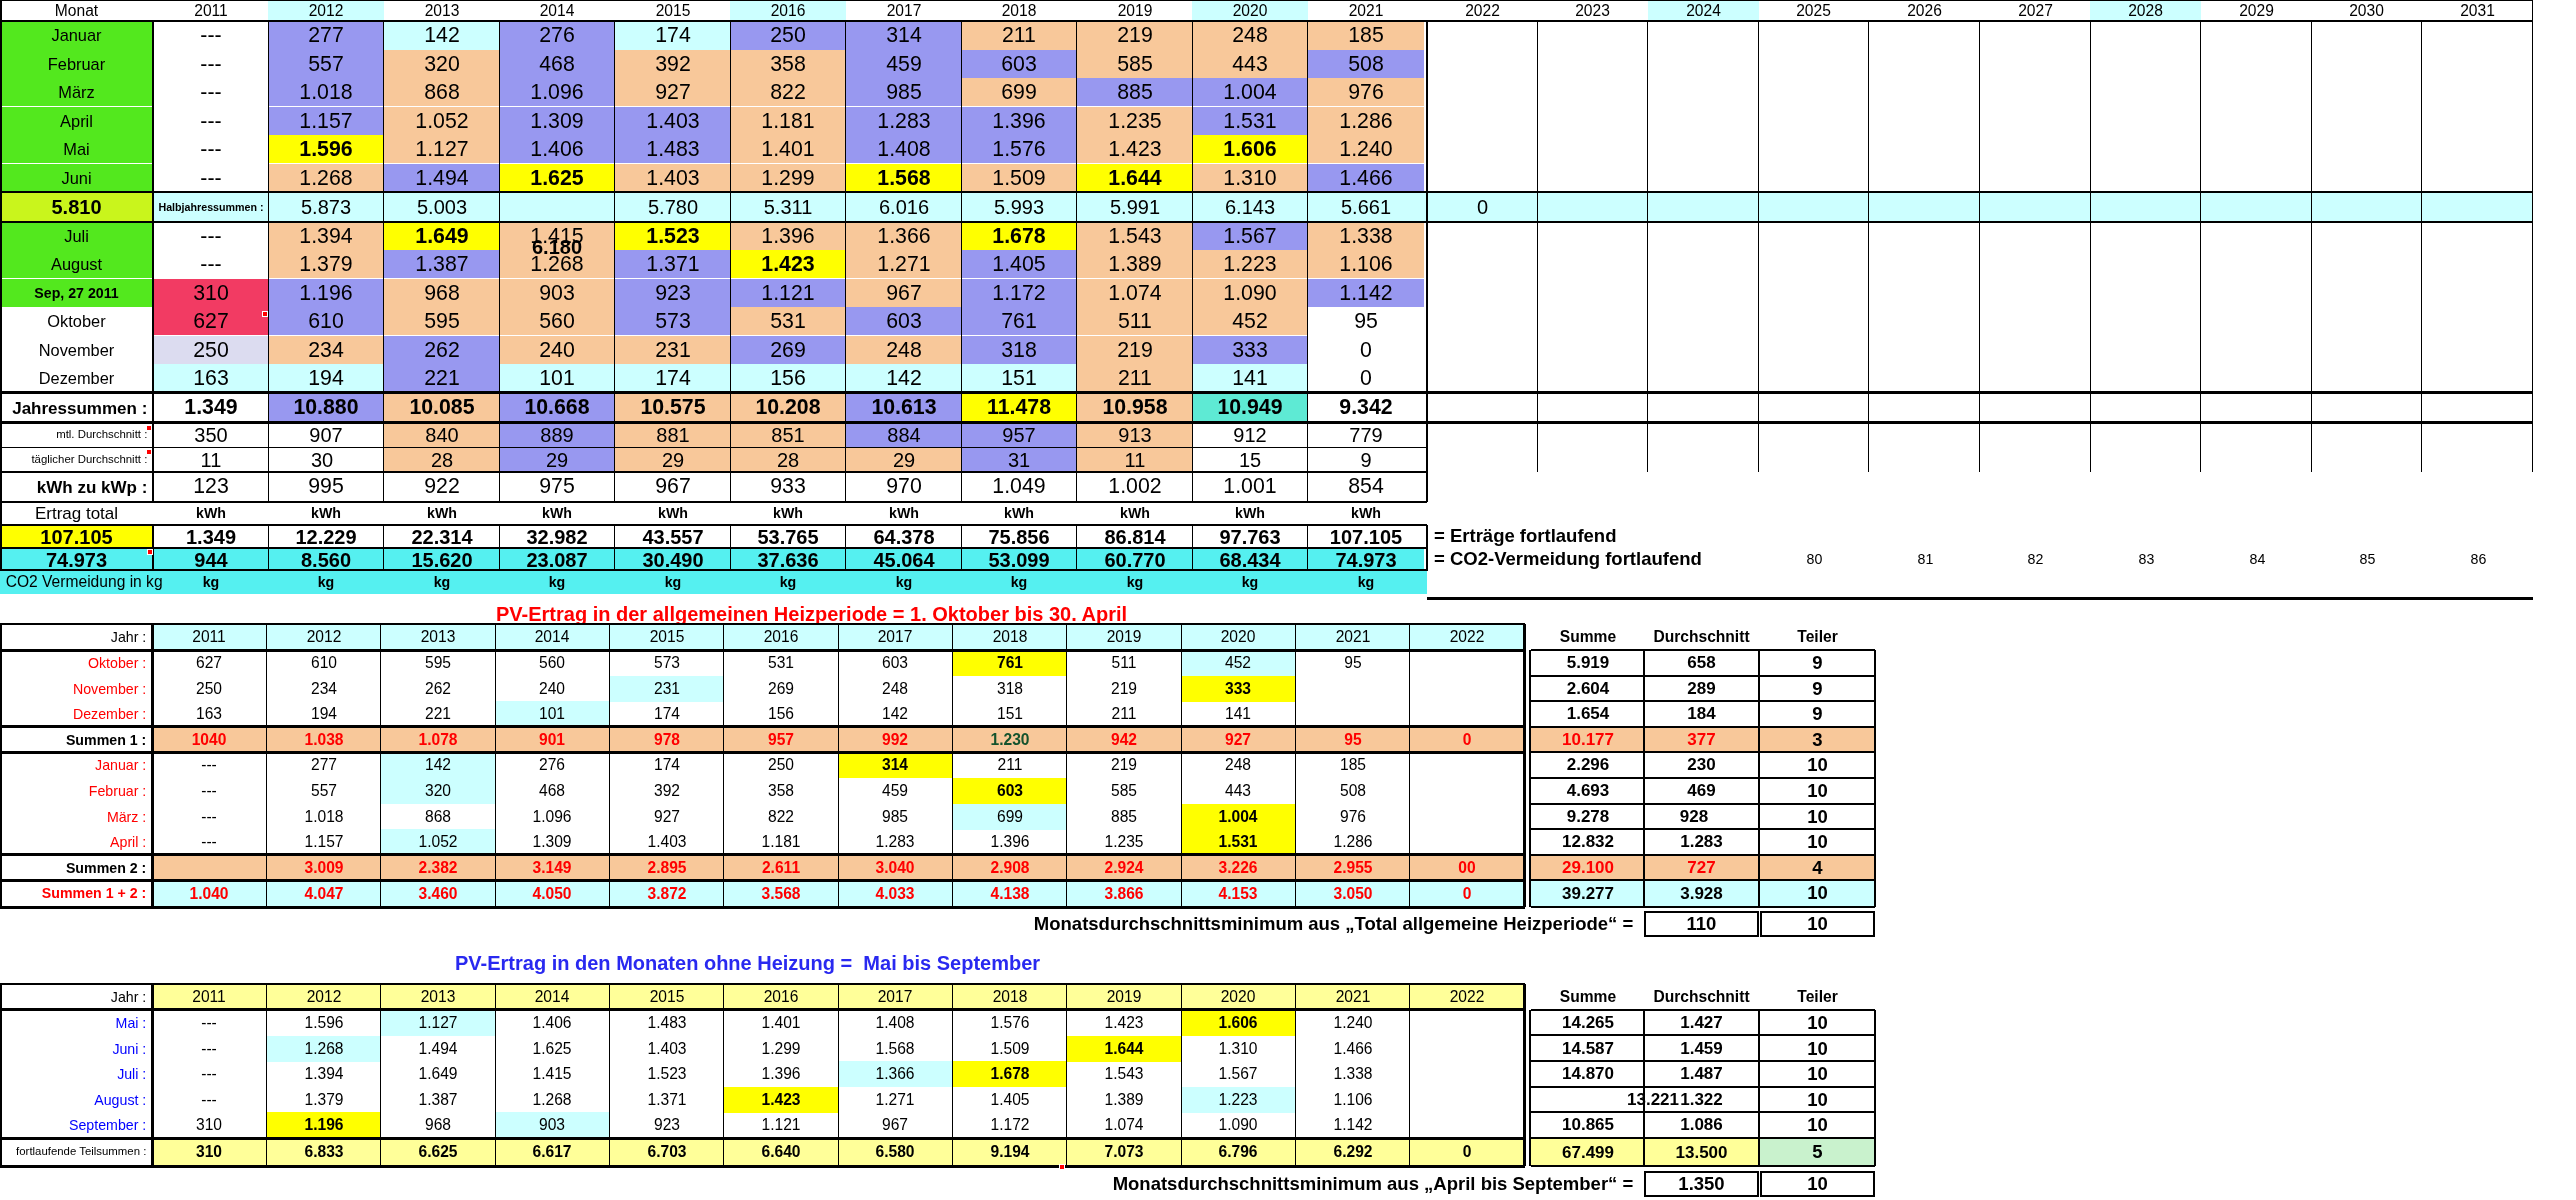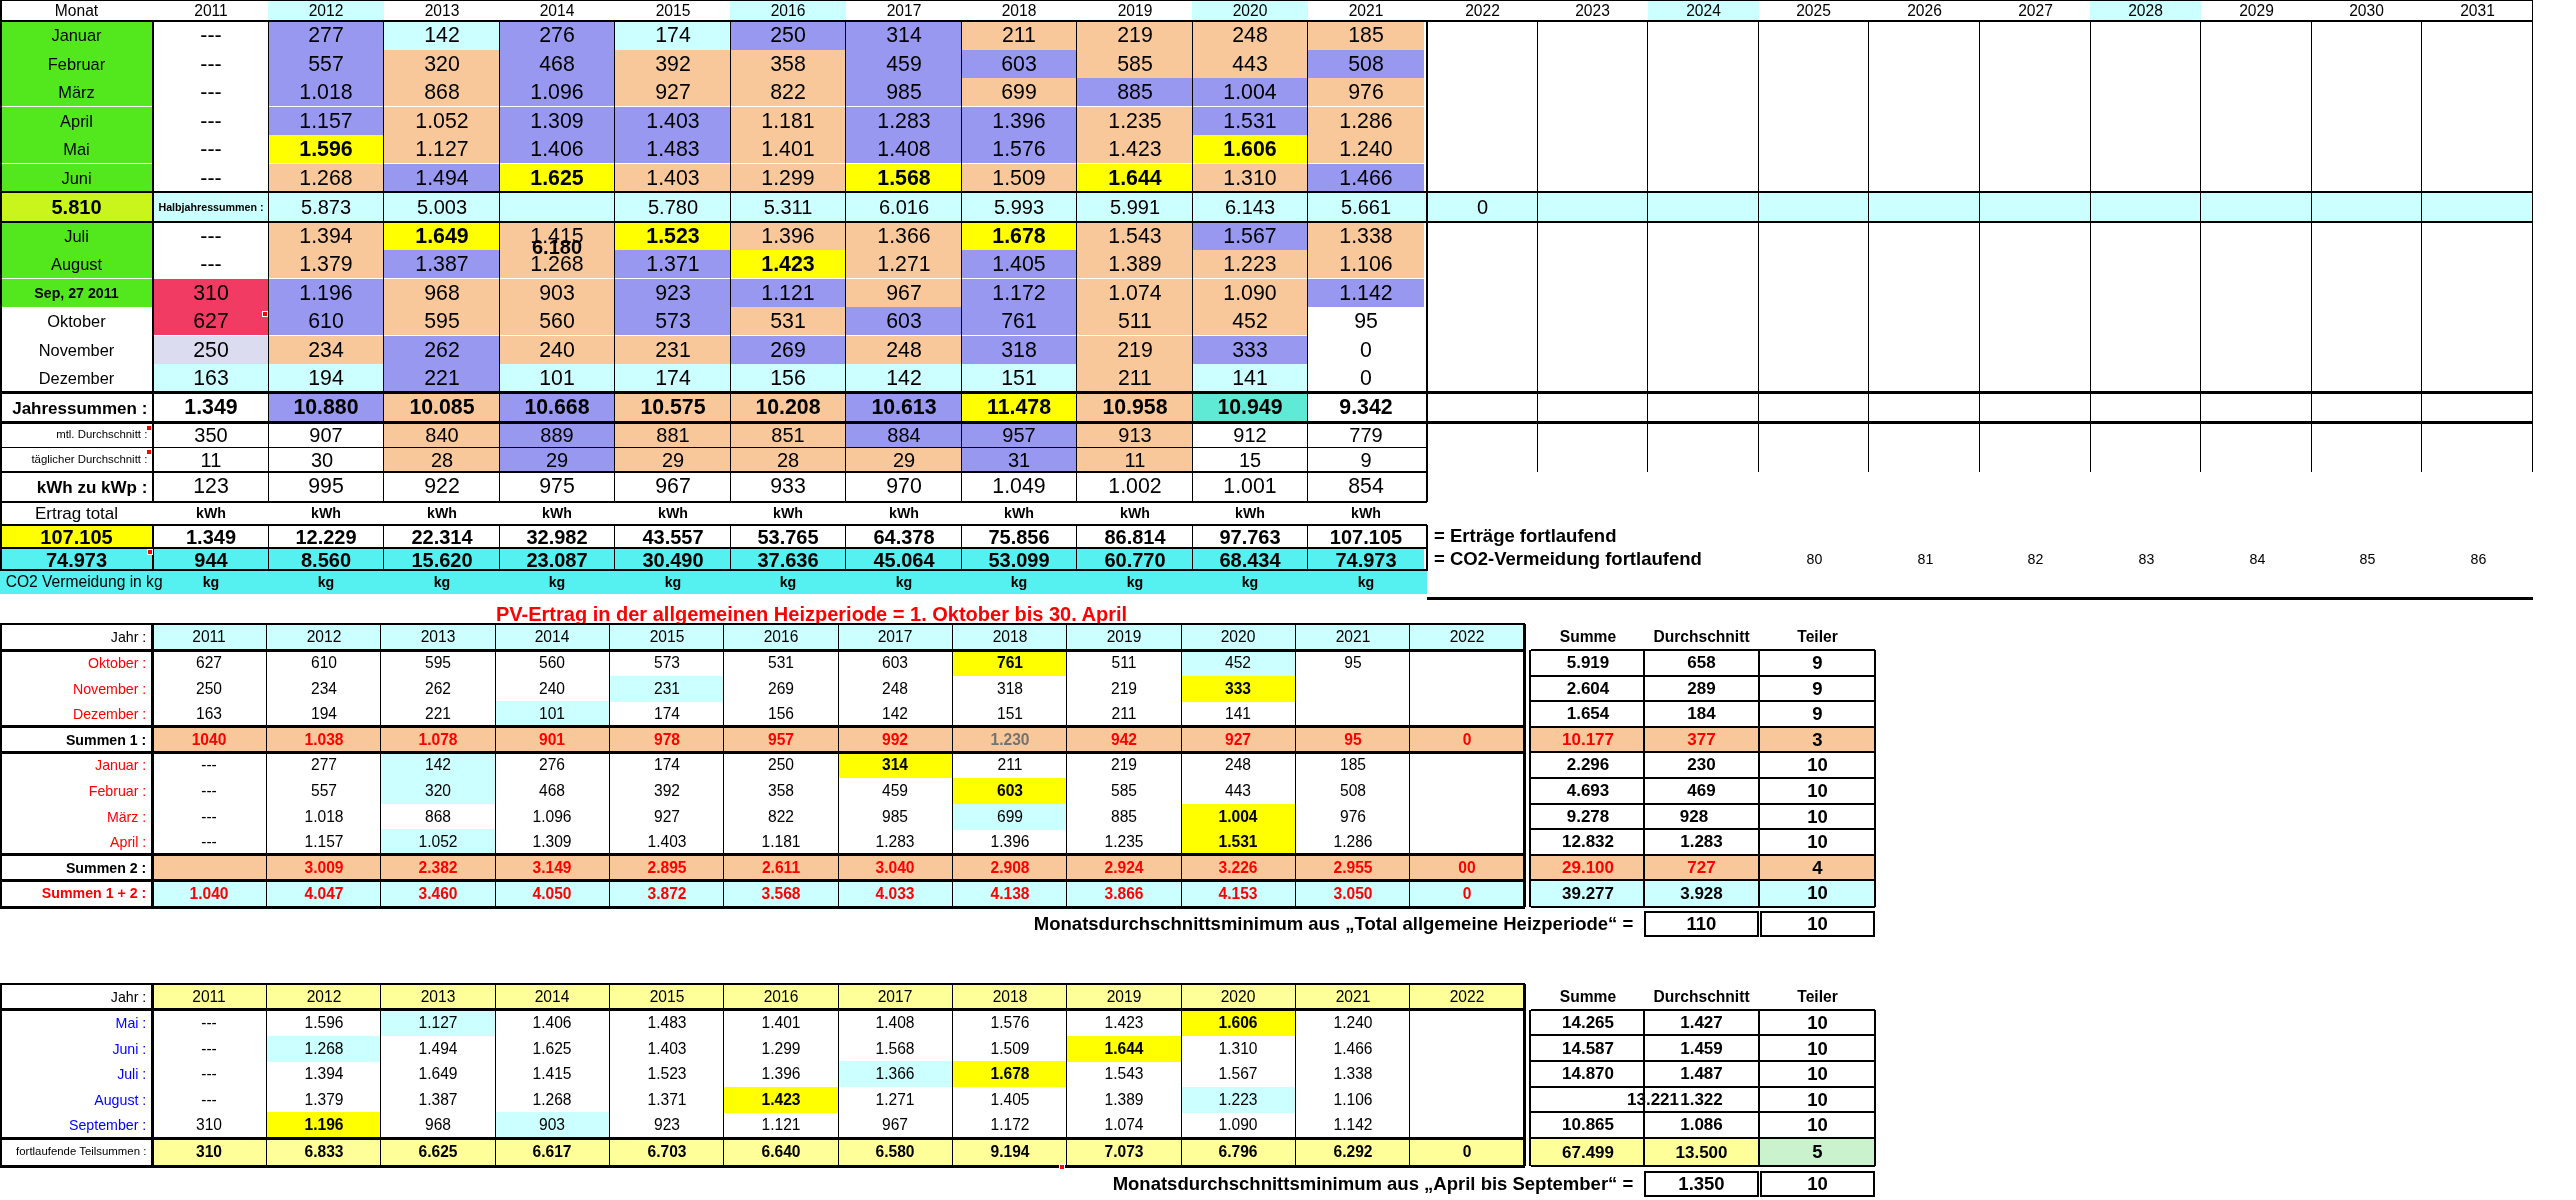--- a/index.html
+++ b/index.html
@@ -427,21 +427,21 @@
     <div class="abs abs" style="left: 152px; top: 727px; width: 1373px; height: 25.6px; background: rgb(248, 200, 154);"></div>
     <div class="abs abs" style="left: 1531px; top: 727px; width: 344px; height: 25.6px; background: rgb(248, 200, 154);"></div>
     <div class="abs cell" style="left: 0px; top: 727px; width: 152px; height: 25.6px; font-size: 14.2px; font-weight: bold; justify-content: flex-end; padding-right: 5.7px;">Summen 1 :</div>
     <div class="abs cell" style="left: 152px; top: 727px; width: 114px; height: 25.6px; font-size: 15.6px; font-weight: bold; color: rgb(255, 0, 0);">1040</div>
     <div class="abs cell" style="left: 267px; top: 727px; width: 114px; height: 25.6px; font-size: 15.6px; font-weight: bold; color: rgb(255, 0, 0);">1.038</div>
     <div class="abs cell" style="left: 381px; top: 727px; width: 114px; height: 25.6px; font-size: 15.6px; font-weight: bold; color: rgb(255, 0, 0);">1.078</div>
     <div class="abs cell" style="left: 495px; top: 727px; width: 114px; height: 25.6px; font-size: 15.6px; font-weight: bold; color: rgb(255, 0, 0);">901</div>
     <div class="abs cell" style="left: 610px; top: 727px; width: 114px; height: 25.6px; font-size: 15.6px; font-weight: bold; color: rgb(255, 0, 0);">978</div>
     <div class="abs cell" style="left: 724px; top: 727px; width: 114px; height: 25.6px; font-size: 15.6px; font-weight: bold; color: rgb(255, 0, 0);">957</div>
     <div class="abs cell" style="left: 838px; top: 727px; width: 114px; height: 25.6px; font-size: 15.6px; font-weight: bold; color: rgb(255, 0, 0);">992</div>
-    <div class="abs cell" style="left: 953px; top: 727px; width: 114px; height: 25.6px; font-size: 15.6px; font-weight: bold; color: #737373;">1.230</div>
+    <div class="abs cell" style="left: 953px; top: 727px; width: 114px; height: 25.6px; font-size: 15.6px; font-weight: bold; color: #14532d;">1.230</div>
     <div class="abs cell" style="left: 1067px; top: 727px; width: 114px; height: 25.6px; font-size: 15.6px; font-weight: bold; color: rgb(255, 0, 0);">942</div>
     <div class="abs cell" style="left: 1181px; top: 727px; width: 114px; height: 25.6px; font-size: 15.6px; font-weight: bold; color: rgb(255, 0, 0);">927</div>
     <div class="abs cell" style="left: 1296px; top: 727px; width: 114px; height: 25.6px; font-size: 15.6px; font-weight: bold; color: rgb(255, 0, 0);">95</div>
     <div class="abs cell" style="left: 1410px; top: 727px; width: 114px; height: 25.6px; font-size: 15.6px; font-weight: bold; color: rgb(255, 0, 0);">0</div>
     <div class="abs cell" style="left: 1531px; top: 727px; width: 114px; height: 25.6px; font-size: 17px; font-weight: bold; color: rgb(255, 0, 0);">10.177</div>
     <div class="abs cell" style="left: 1644px; top: 727px; width: 115px; height: 25.6px; font-size: 17px; font-weight: bold; color: rgb(255, 0, 0);">377</div>
     <div class="abs cell" style="left: 1760px; top: 727px; width: 115px; height: 25.6px; font-size: 18.5px; font-weight: bold;">3</div>
     <div class="abs cell" style="left: 0px; top: 752px; width: 152px; height: 25.6px; font-size: 14.2px; color: rgb(255, 0, 0); justify-content: flex-end; padding-right: 5.7px;">Januar :</div>
     <div class="abs cell" style="left: 152px; top: 752px; width: 114px; height: 25.6px; font-size: 15.6px;">---</div>
     <div class="abs cell" style="left: 267px; top: 752px; width: 114px; height: 25.6px; font-size: 15.6px;">277</div>
@@ -574,20 +574,21 @@
     <div class="abs ln" style="left: 1531px; top: 777px; width: 344px; height: 2.1px;"></div>
     <div class="abs ln" style="left: 1531px; top: 803px; width: 344px; height: 2.1px;"></div>
     <div class="abs ln" style="left: 1531px; top: 828px; width: 344px; height: 2.1px;"></div>
     <div class="abs ln" style="left: 1531px; top: 854px; width: 344px; height: 2.1px;"></div>
     <div class="abs ln" style="left: 1531px; top: 879px; width: 344px; height: 2.1px;"></div>
     <div class="abs ln" style="left: 1531px; top: 906px; width: 344px; height: 2.1px;"></div>
     <div class="abs ln" style="left: 1529px; top: 650px; width: 2.1px; height: 257px;"></div>
     <div class="abs ln" style="left: 1643px; top: 650px; width: 2.1px; height: 257px;"></div>
     <div class="abs ln" style="left: 1758px; top: 650px; width: 2.1px; height: 257px;"></div>
     <div class="abs ln" style="left: 1874px; top: 650px; width: 2.1px; height: 257px;"></div>
+    <div class="abs cell" style="left: 455px; top: 951px; width: 996px; height: 23px; font-size: 20px; font-weight: bold; color: rgb(41, 41, 240); justify-content: flex-start; padding-left: 0px;">PV-Ertrag in den Monaten ohne Heizung =  Mai bis September</div>
     <div class="abs cell" style="left: 0px; top: 984px; width: 152px; height: 25.6px; font-size: 14.2px; justify-content: flex-end; padding-right: 5.7px;">Jahr :</div>
     <div class="abs cell" style="left: 152px; top: 984px; width: 114px; height: 25.6px; background: rgb(255, 255, 153); font-size: 15.6px;">2011</div>
     <div class="abs cell" style="left: 267px; top: 984px; width: 114px; height: 25.6px; background: rgb(255, 255, 153); font-size: 15.6px;">2012</div>
     <div class="abs cell" style="left: 381px; top: 984px; width: 114px; height: 25.6px; background: rgb(255, 255, 153); font-size: 15.6px;">2013</div>
     <div class="abs cell" style="left: 495px; top: 984px; width: 114px; height: 25.6px; background: rgb(255, 255, 153); font-size: 15.6px;">2014</div>
     <div class="abs cell" style="left: 610px; top: 984px; width: 114px; height: 25.6px; background: rgb(255, 255, 153); font-size: 15.6px;">2015</div>
     <div class="abs cell" style="left: 724px; top: 984px; width: 114px; height: 25.6px; background: rgb(255, 255, 153); font-size: 15.6px;">2016</div>
     <div class="abs cell" style="left: 838px; top: 984px; width: 114px; height: 25.6px; background: rgb(255, 255, 153); font-size: 15.6px;">2017</div>
     <div class="abs cell" style="left: 953px; top: 984px; width: 114px; height: 25.6px; background: rgb(255, 255, 153); font-size: 15.6px;">2018</div>
     <div class="abs cell" style="left: 1067px; top: 984px; width: 114px; height: 25.6px; background: rgb(255, 255, 153); font-size: 15.6px;">2019</div>

